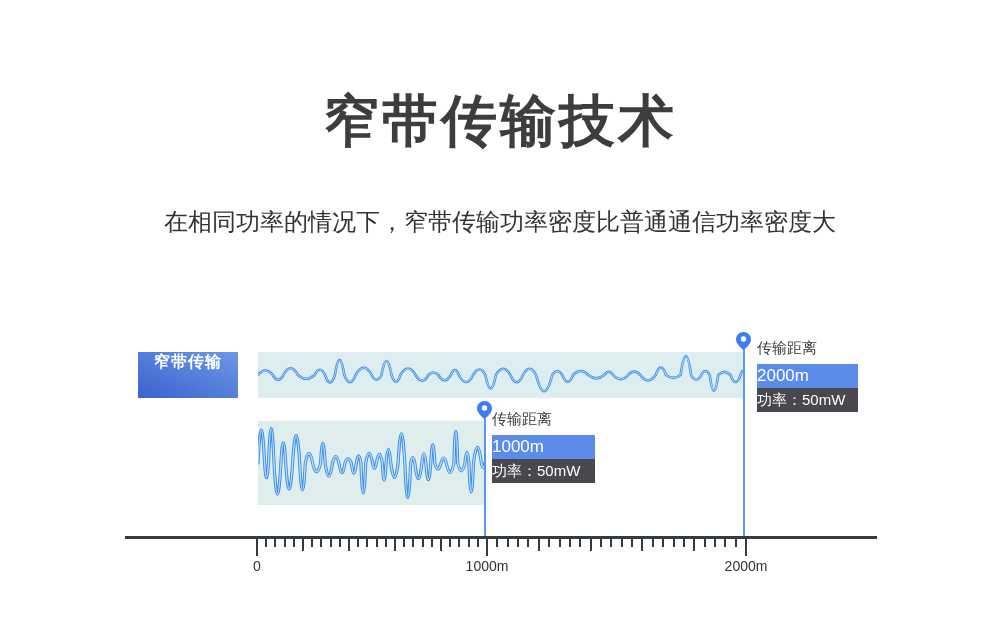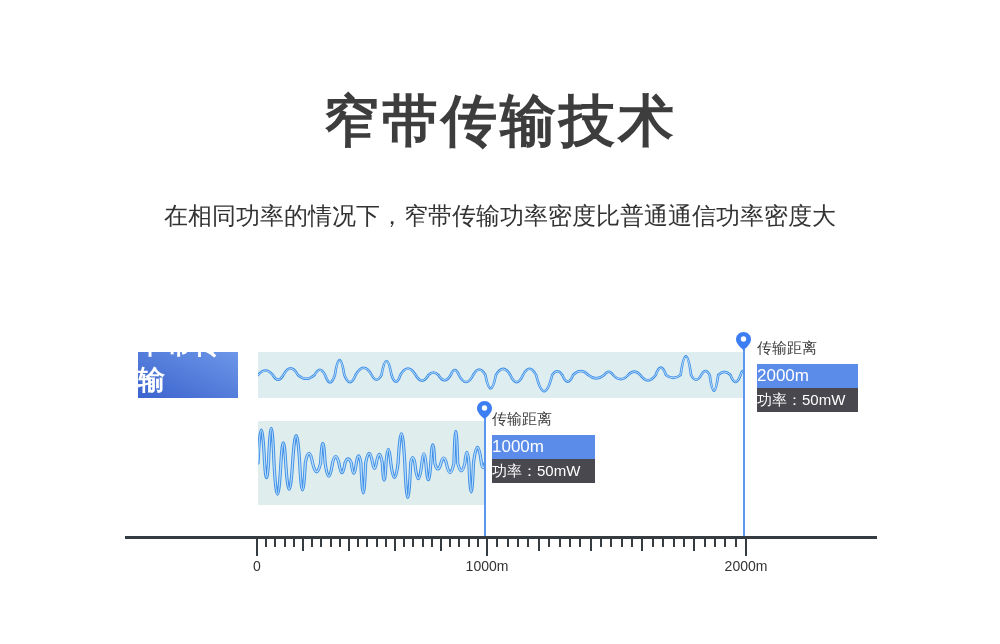--- a/index.html
+++ b/index.html
@@ -13,26 +13,26 @@
   }
   *{margin:0;padding:0;box-sizing:border-box;}
   html,body{background:#fff;}
   body{font-family:"Liberation Sans","DejaVu Sans",sans-serif;}
   .canvas{position:relative;width:1000px;height:644px;background:#ffffff;overflow:hidden;margin:0 auto;}
 
   .page-title{position:absolute;left:0;top:84px;width:1000px;text-align:center;
     font-size:56px;font-weight:800;letter-spacing:3px;color:var(--c-title);}
   .subtitle{position:absolute;left:0;width:1000px;text-align:center;
     font-size:24px;font-weight:500;color:var(--c-sub);}
-  .subtitle.l1{top:200px;}
+  .subtitle.l1{top:206px;}
   .subtitle.l2{top:244px;}
 
-  .row-label{position:absolute;left:138px;width:100px;display:flex;align-items:flex-end;justify-content:center;
+  .row-label{position:absolute;left:138px;width:100px;display:flex;align-items:flex-start;justify-content:center;
     background:linear-gradient(to bottom left,var(--c-grad-a),var(--c-grad-b));
-    color:#ffffff;font-size:27px;font-weight:700;letter-spacing:1px;}
+    color:#ffffff;font-size:16px;font-weight:700;letter-spacing:1px;}
   .row-label.r1{top:352px;height:46px;}
   .row-label.r2{top:421px;height:84px;}
 
   .strip{position:absolute;left:258px;}
   .strip.r1{top:352px;width:487px;height:46px;background:var(--c-strip1);}
   .strip.r2{top:421px;width:227px;height:84px;background:var(--c-strip2);}
   .strip svg{display:block;}
   .wave-base{fill:none;stroke:var(--c-wave);stroke-linecap:round;stroke-linejoin:round;}
   .wave-core{fill:none;stroke:var(--c-wave-core);stroke-linecap:round;stroke-linejoin:round;}
 

